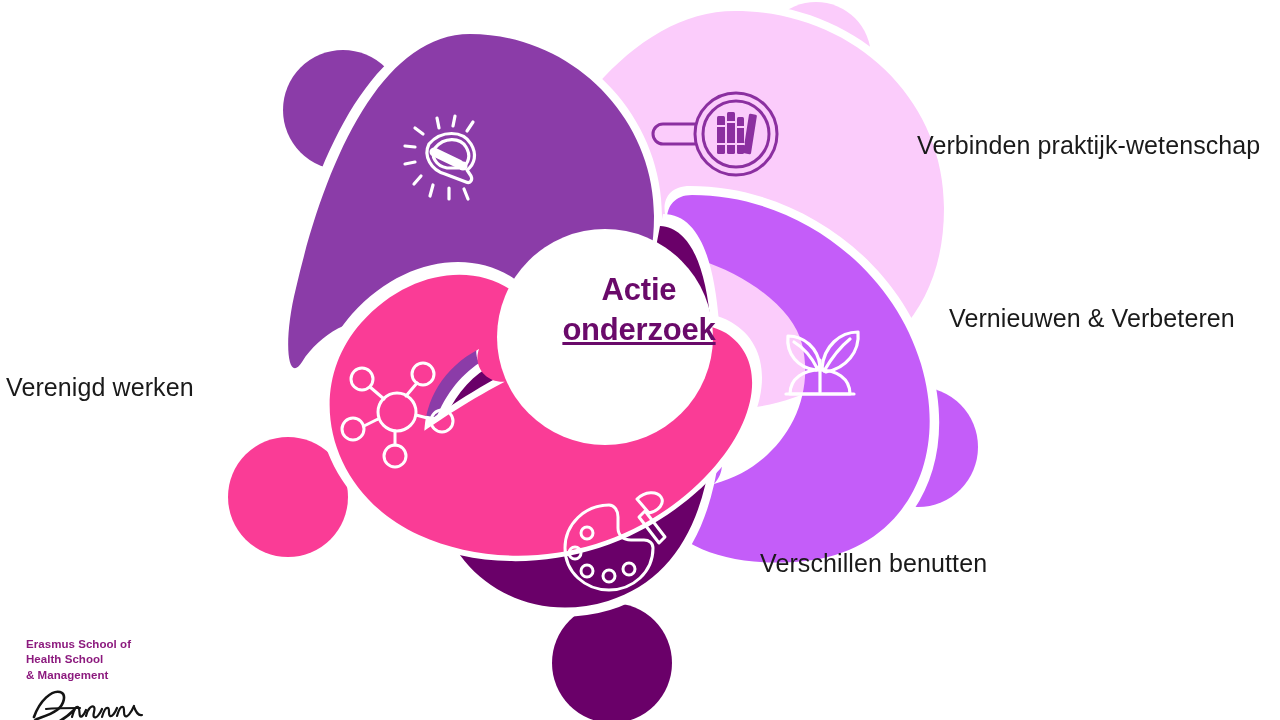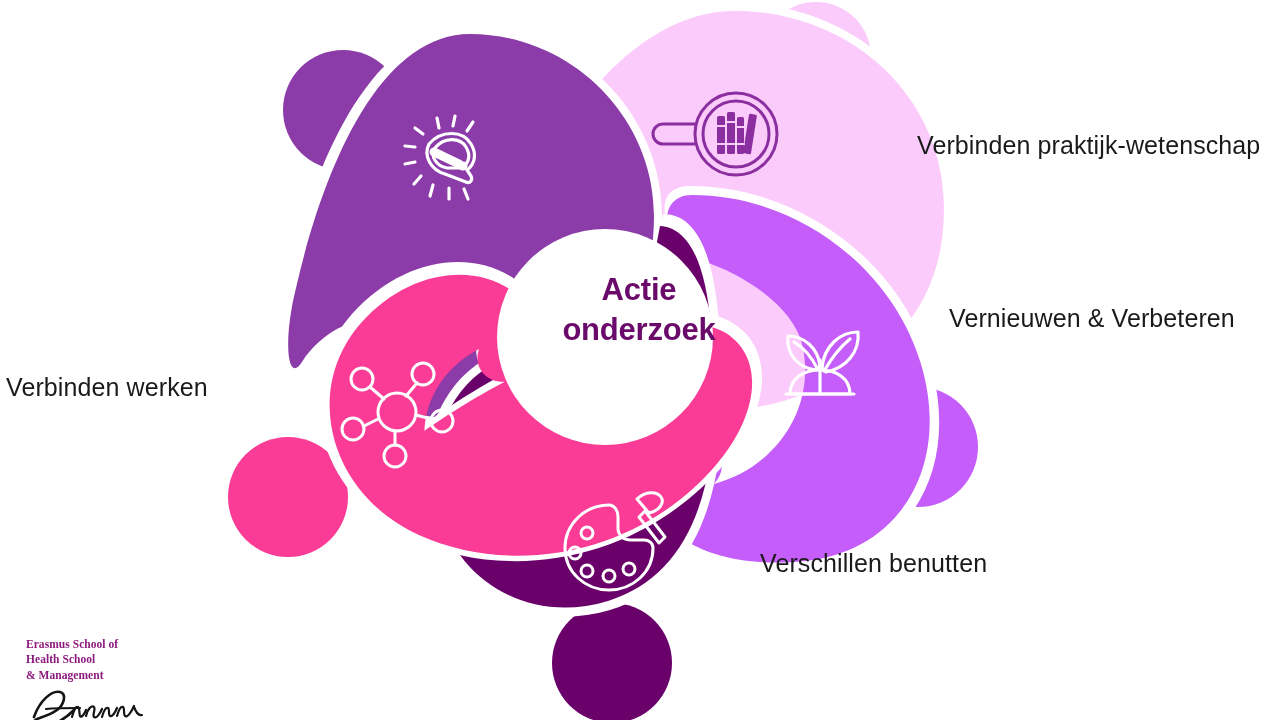--- a/index.html
+++ b/index.html
@@ -50,31 +50,31 @@
     top: 270px;
     width: 230px;
     color: #6A0A6A;
     font-family: "Liberation Sans", sans-serif;
     font-size: 31px;
     font-weight: bold;
     line-height: 1.29;
     letter-spacing: -0.2px;
     text-align: center;
   }
-  .center-title .l2 { display: block; }
+  .center-title .l2 { display: block; text-decoration: underline; }
 
   #brand {
     position: absolute;
     left: 26px;
     top: 637px;
     width: 210px;
   }
   .brand-name {
     color: #8C1A7E;
-    font-family: Liberation Serif, serif;
+    font-family: Liberation Sans, sans-serif;
     font-size: 11.5px;
     font-weight: bold;
     line-height: 1.33;
     letter-spacing: 0.05px;
   }
   .brand-name span { display: block; }
   .brand-signature {
     margin-top: 5px;
     width: 120px;
     height: 42px;
@@ -327,21 +327,21 @@
     <span class="l2">onderzoek</span>
   </div>
 
 
   <div class="petal-label" id="label-praktijk">Verbinden praktijk-wetenschap</div>
 
   <div class="petal-label" id="label-verschillen">Verschillen benutten</div>
 
   <div class="petal-label" id="label-vernieuwen">Vernieuwen &amp; Verbeteren</div>
 
-  <div class="petal-label" id="label-verenigd">Verbinden werken</div>
+  <div class="petal-label" id="label-verenigd">Verenigd werken</div>
 
   <div id="brand">
     <div class="brand-name">
       <span>Erasmus School of</span>
       <span>Health School</span>
       <span>&amp; Management</span>
     </div>
     <svg class="brand-signature" viewBox="0 0 120 42" aria-hidden="true">
       <g fill="none" stroke="#141414" stroke-linecap="round" stroke-linejoin="round">
         <path d="M8,29 C14,12 26,2 34,4 C41,6 38,17 31,22 C24,27 16,29 11,31

